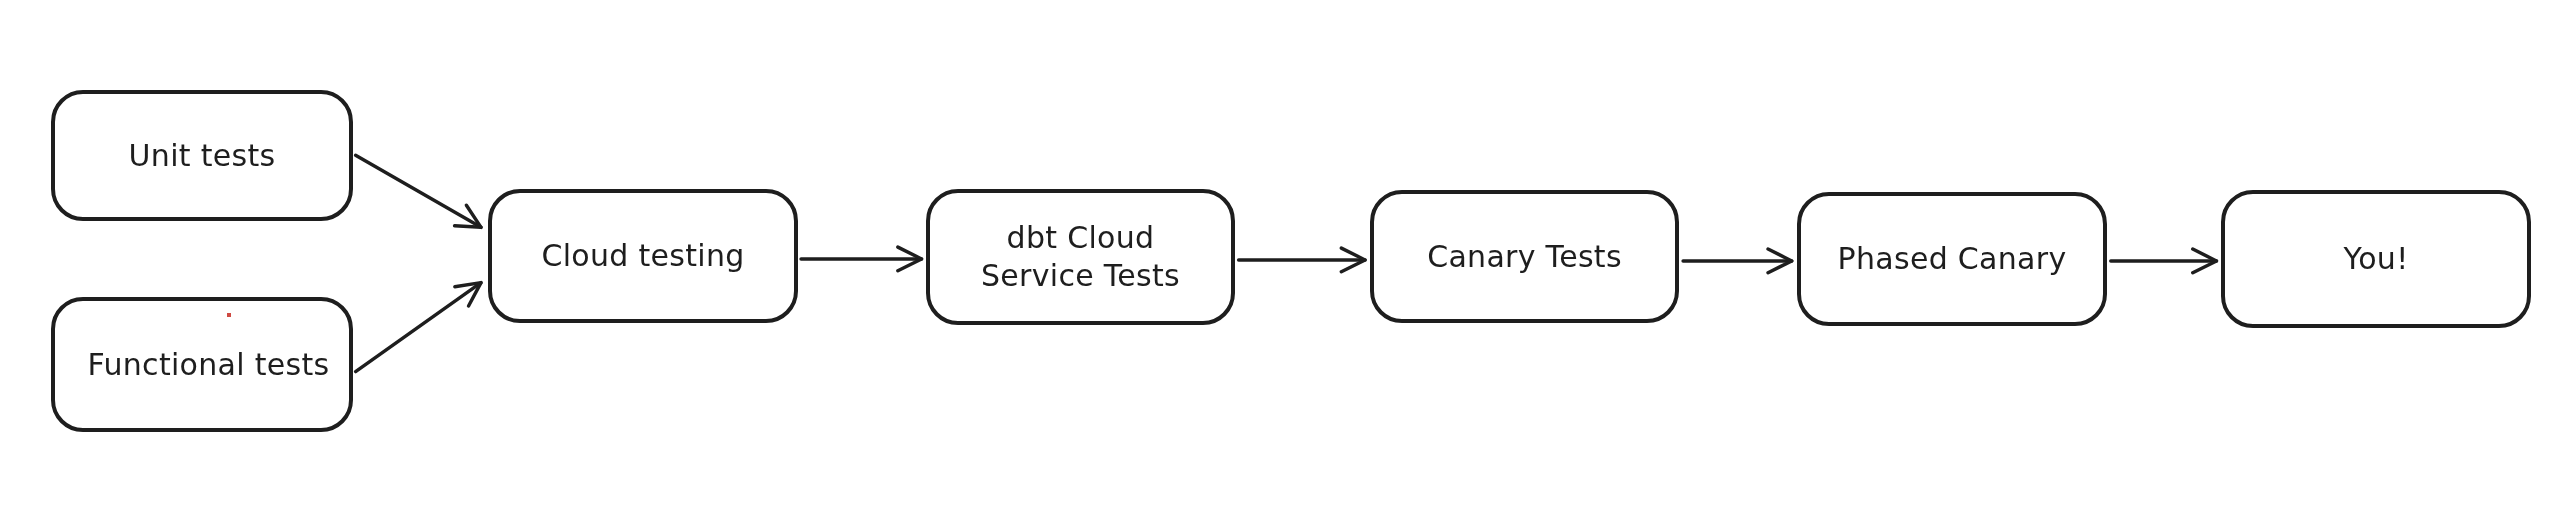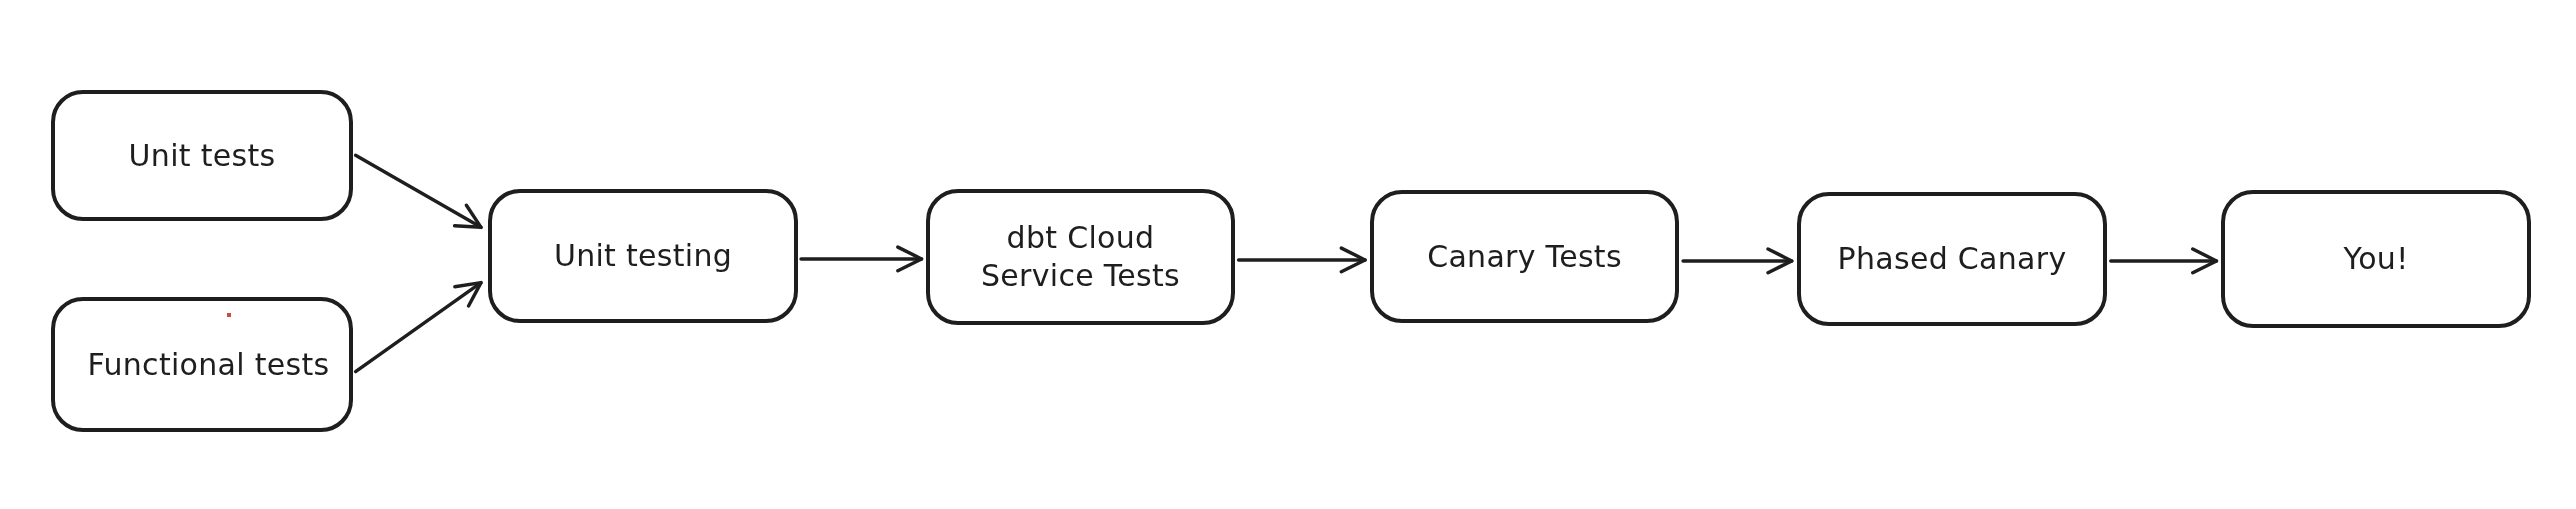--- a/index.html
+++ b/index.html
@@ -59,21 +59,21 @@
 
   <div class="node node-unit">
     <span class="label">Unit tests</span>
   </div>
 
   <div class="node node-functional">
     <span class="label">Functional tests</span>
   </div>
 
   <div class="node node-smoke">
-    <span class="label">Unit testing</span>
+    <span class="label">Cloud testing</span>
   </div>
 
   <div class="node node-dbt">
     <span class="label">dbt Cloud
 Service Tests</span>
   </div>
 
   <div class="node node-canary">
     <span class="label">Canary Tests</span>
   </div>

